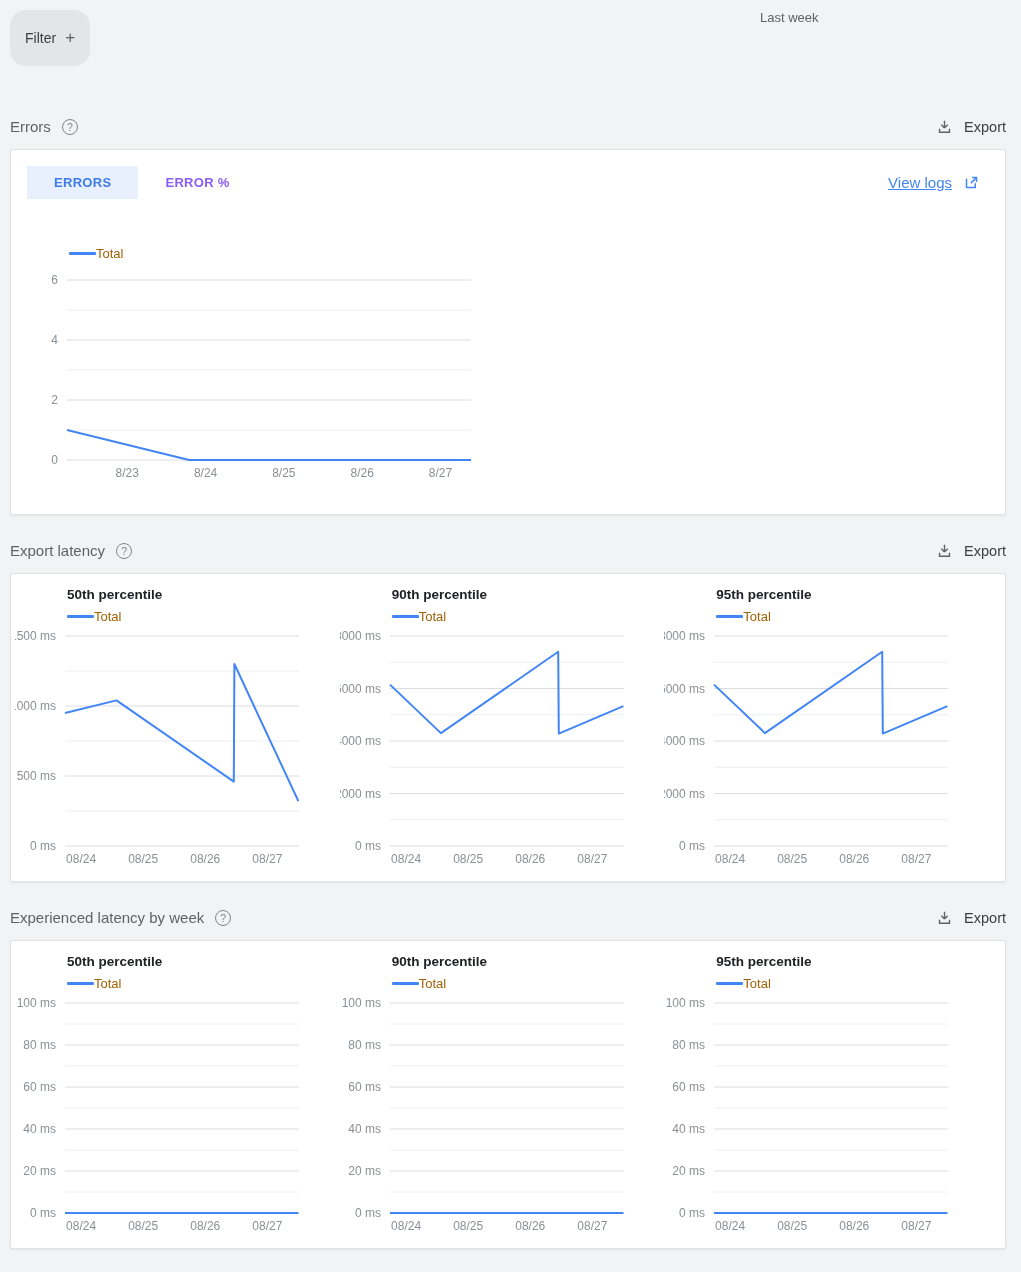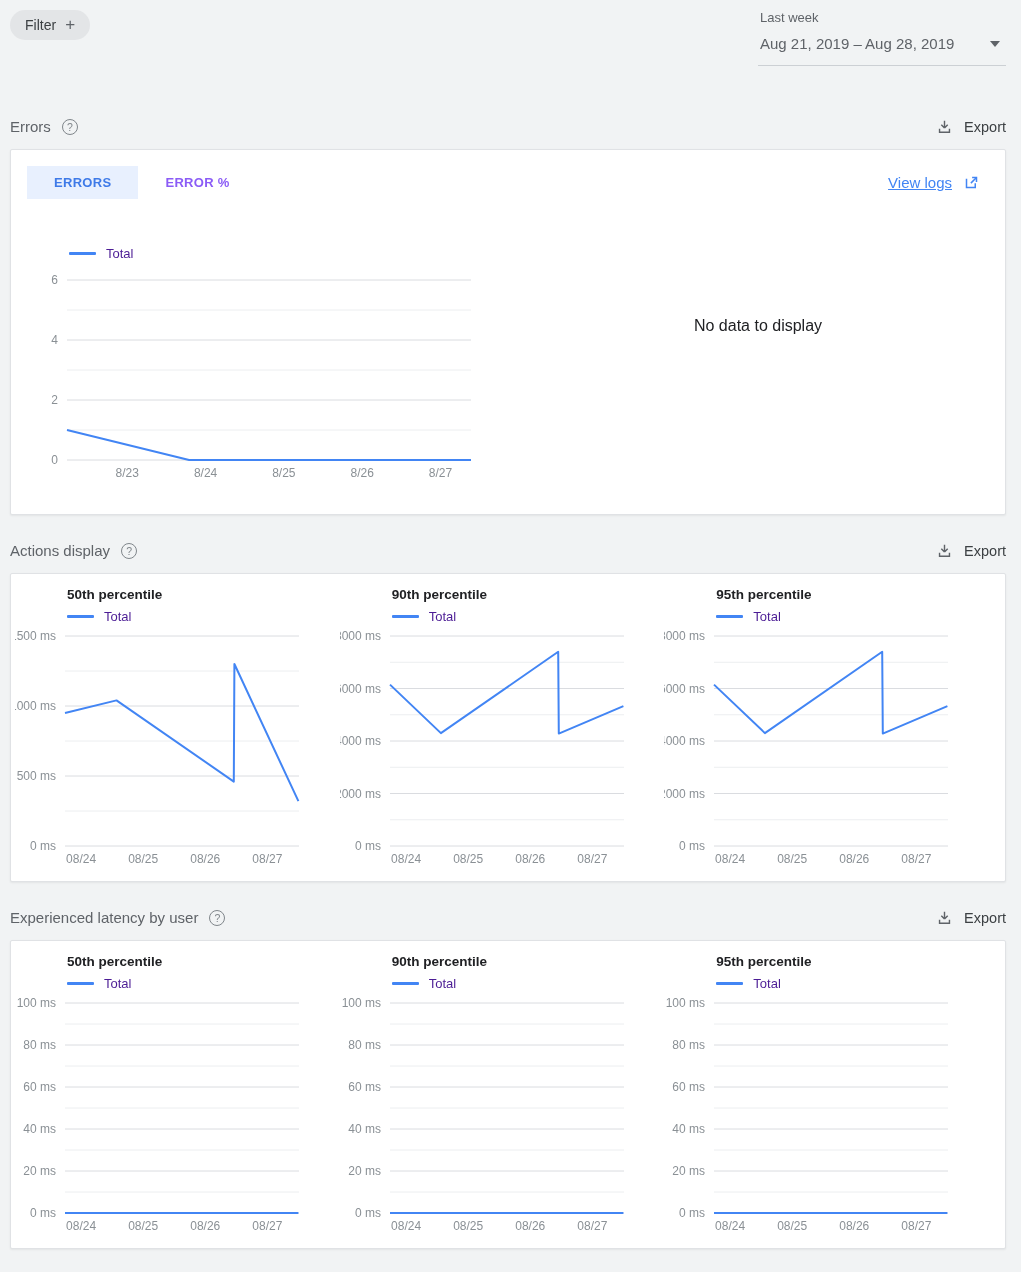--- a/index.html
+++ b/index.html
@@ -2,21 +2,21 @@
 <html><head>
 <meta charset="utf-8">
 <style>
   * { margin:0; padding:0; box-sizing:border-box; }
   html,body { width:1021px; background:#f1f3f4; font-family:"Liberation Sans", sans-serif; color:#3c4043; }
   body { padding:10px 15px 10px 10px; }
 
   
   .topbar { display:flex; justify-content:space-between; align-items:flex-start; }
   .filter-pill { display:inline-flex; align-items:center; gap:9px; background:#e3e5e7;
-                 border:none; border-radius:16px; padding:7px 15px; font-size:14px; color:#3c4043; cursor:pointer;
+                 border:none; border-radius:16px; padding:20px 15px; font-size:14px; color:#3c4043; cursor:pointer;
                  font-family:inherit; }
   .plus-icon { color:#5f6368; font-size:17px; line-height:14px; font-weight:400; }
   .date-block { width:248px; }
   .date-label { font-size:13px; color:#5f6368; padding-left:2px; }
   .date-select { display:flex; justify-content:space-between; align-items:center;
                  padding:10px 6px 13px 2px; border-bottom:1px solid #ccd0d4;
                  font-size:15px; color:#5f6368; cursor:pointer; }
   .caret-down-icon { width:0; height:0; border-left:5px solid transparent; border-right:5px solid transparent;
                  border-top:6px solid #5f6368; }
 
@@ -44,40 +44,36 @@
   .view-logs .label { text-decoration:underline; }
 
   .errors-body { display:flex; }
   .errors-chart-col { width:500px; }
   .no-data { flex:1; display:flex; align-items:center; justify-content:center;
              font-size:16px; color:#202124; padding-bottom:46px; }
 
   
   .chart-grid { display:grid; grid-template-columns:repeat(3,1fr); padding:13px 16px 5px 4px; }
   .chart-block .chart-title { font-size:13.5px; font-weight:bold; color:#202124; margin-left:52px; }
-  .chart-legend { display:flex; align-items:center; gap:10px; margin:7px 0 2px 52px;
-                  font-size:13px; color:#4c1d95; }
+  .chart-legend { display:flex; align-items:center; gap:0; margin:7px 0 2px 52px;
+                  font-size:13px; color:#a16207; }
   .legend-line-icon { width:27px; height:3px; background:#4285f4; border-radius:1px; }
   .errors-chart-col .chart-legend { margin:47px 0 9px 42px; }
   svg text { font-family:"Liberation Sans", sans-serif; }
 </style>
 </head>
 <body>
 
 <div class="topbar">
   <button class="filter-pill">
     <span>Filter</span>
     <span class="plus-icon">+</span>
   </button>
   <div class="date-block">
     <div class="date-label">Last week</div>
-    <div class="date-select">
-      <span>Aug 21, 2019 – Aug 28, 2019</span>
-      <span class="caret-down-icon"></span>
-    </div>
   </div>
 </div>
 
 <div class="section-head first">
   <div class="section-title-wrap">
     <span class="section-title">Errors</span>
     <span class="help-icon">?</span>
   </div>
   <button class="export-btn">
     <svg width="17" height="17" viewBox="0 0 24 24">
@@ -122,27 +118,26 @@
           <line x1="40" y1="10" x2="444" y2="10" stroke="#dadce0" stroke-width="1"></line>
           <text x="31" y="14" text-anchor="end" font-size="12" fill="#8a9095">6</text>
           <text x="100.28682170542635" y="207" text-anchor="middle" font-size="12" fill="#8a9095">8/23</text>
           <text x="178.58139534883722" y="207" text-anchor="middle" font-size="12" fill="#8a9095">8/24</text>
           <text x="256.87596899224803" y="207" text-anchor="middle" font-size="12" fill="#8a9095">8/25</text>
           <text x="335.1705426356589" y="207" text-anchor="middle" font-size="12" fill="#8a9095">8/26</text>
           <text x="413.4651162790697" y="207" text-anchor="middle" font-size="12" fill="#8a9095">8/27</text>
           <polyline points="40.0,160.0 162.1,190.0 444.0,190.0" fill="none" stroke="#4285f4" stroke-width="2" stroke-linejoin="round"></polyline>
         </svg>
     </div>
-    <div class="no-data">No data to display</div>
   </div>
 </div>
 
 <div class="section-head">
   <div class="section-title-wrap">
-    <span class="section-title">Actions display</span>
+    <span class="section-title">Export latency</span>
     <span class="help-icon">?</span>
   </div>
   <button class="export-btn">
     <svg width="17" height="17" viewBox="0 0 24 24">
       <path d="M12 4v10m0 0l-4.5-4.5M12 14l4.5-4.5" stroke="#5f6368" stroke-width="2" fill="none"></path>
       <path d="M5 15v5h14v-5" stroke="#5f6368" stroke-width="2" fill="none"></path>
     </svg>
     <span>Export</span>
   </button>
 </div>
@@ -228,21 +223,21 @@
           <text x="190.27586206896552" y="237" text-anchor="middle" font-size="12" fill="#8a9095">08/26</text>
           <text x="252.3448275862069" y="237" text-anchor="middle" font-size="12" fill="#8a9095">08/27</text>
           <polyline points="50.0,58.6 100.9,107.1 218.2,25.8 218.8,107.6 283.4,80.1" fill="none" stroke="#4285f4" stroke-width="2" stroke-linejoin="round"></polyline>
         </svg>
     </div>
   </div>
 </div>
 
 <div class="section-head">
   <div class="section-title-wrap">
-    <span class="section-title">Experienced latency by user</span>
+    <span class="section-title">Experienced latency by week</span>
     <span class="help-icon">?</span>
   </div>
   <button class="export-btn">
     <svg width="17" height="17" viewBox="0 0 24 24">
       <path d="M12 4v10m0 0l-4.5-4.5M12 14l4.5-4.5" stroke="#5f6368" stroke-width="2" fill="none"></path>
       <path d="M5 15v5h14v-5" stroke="#5f6368" stroke-width="2" fill="none"></path>
     </svg>
     <span>Export</span>
   </button>
 </div>

